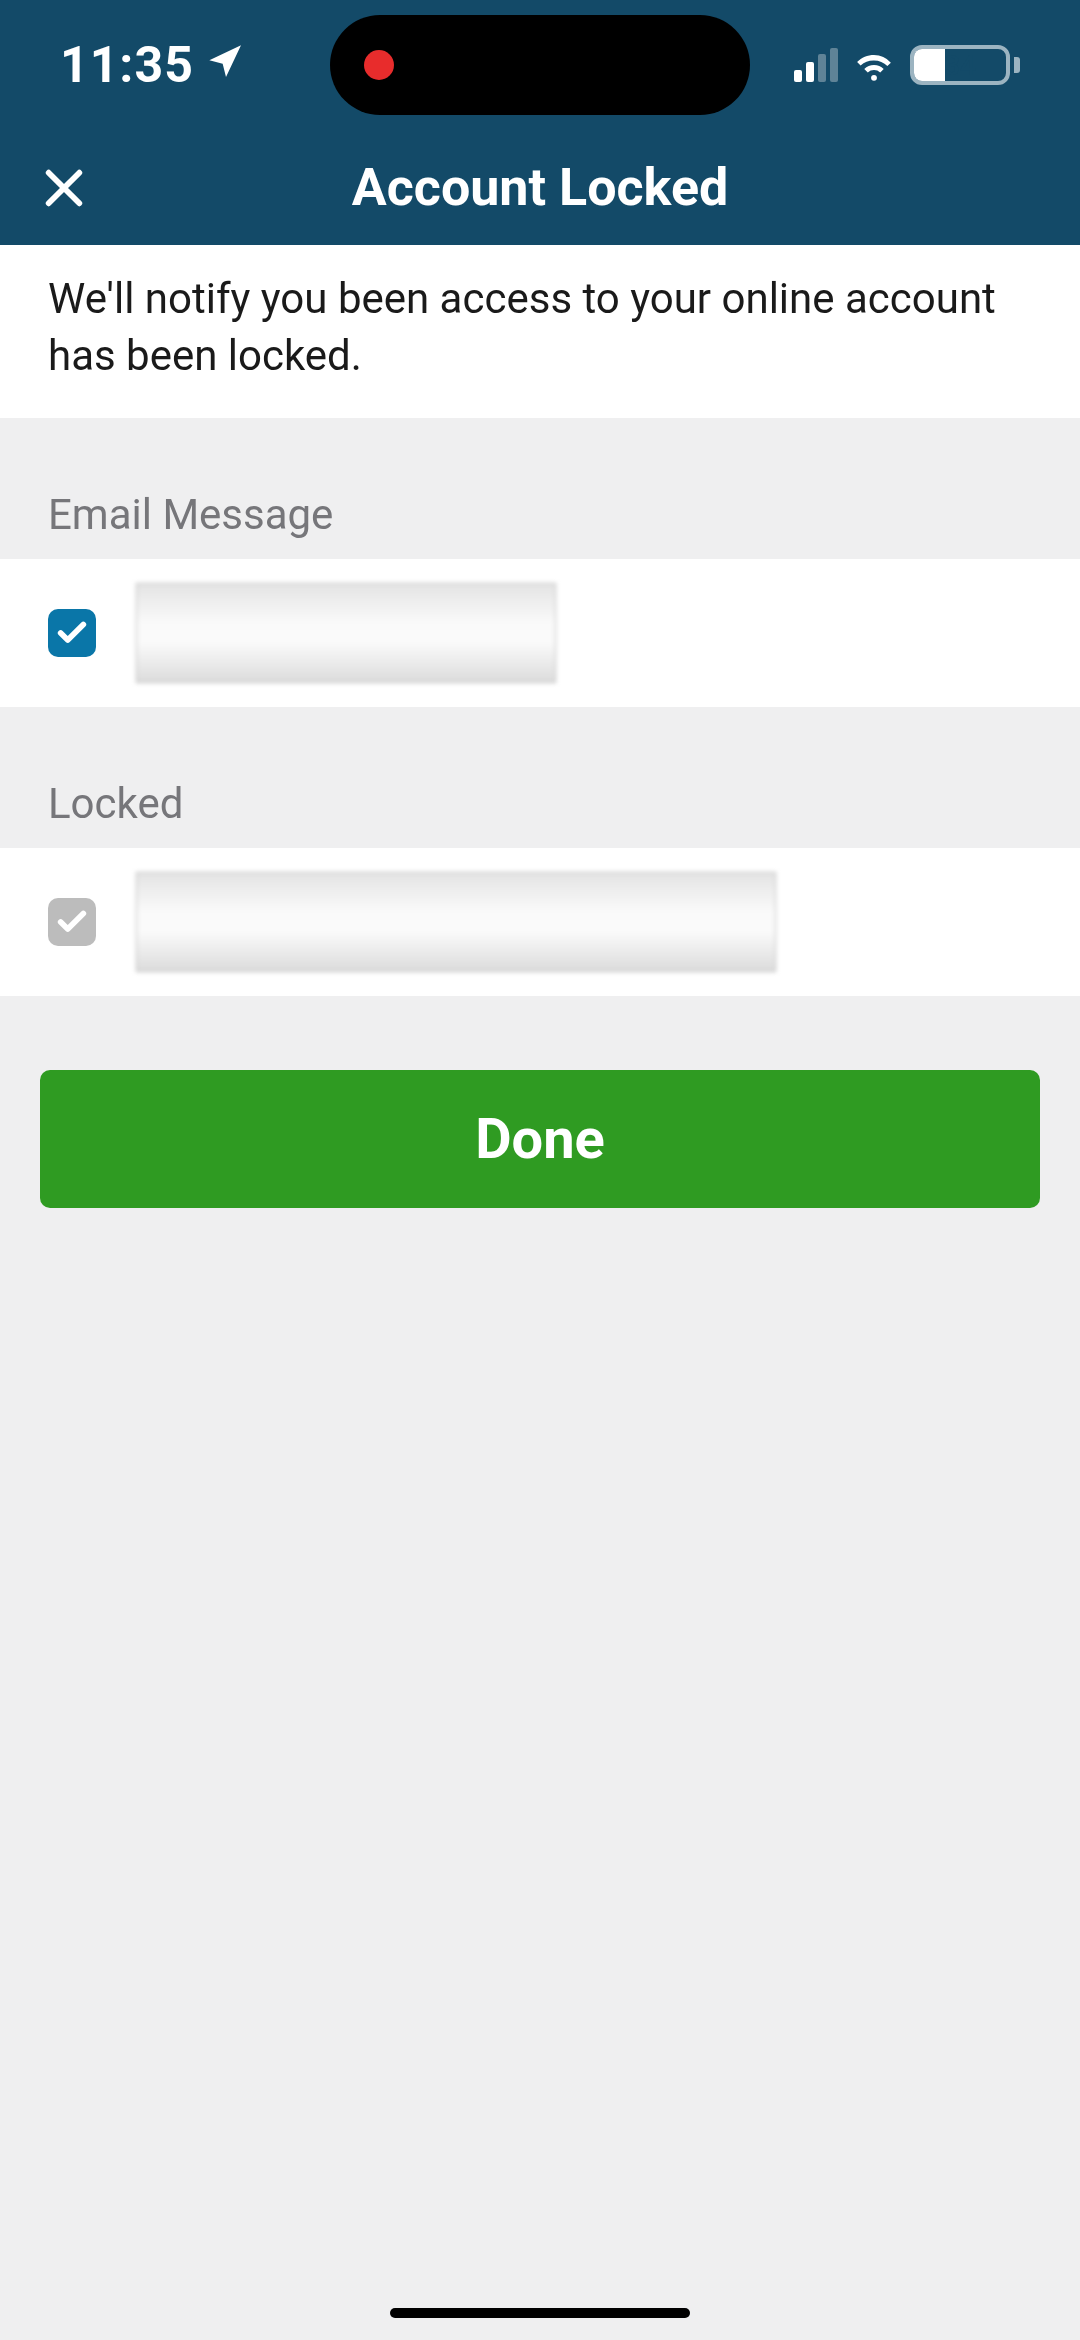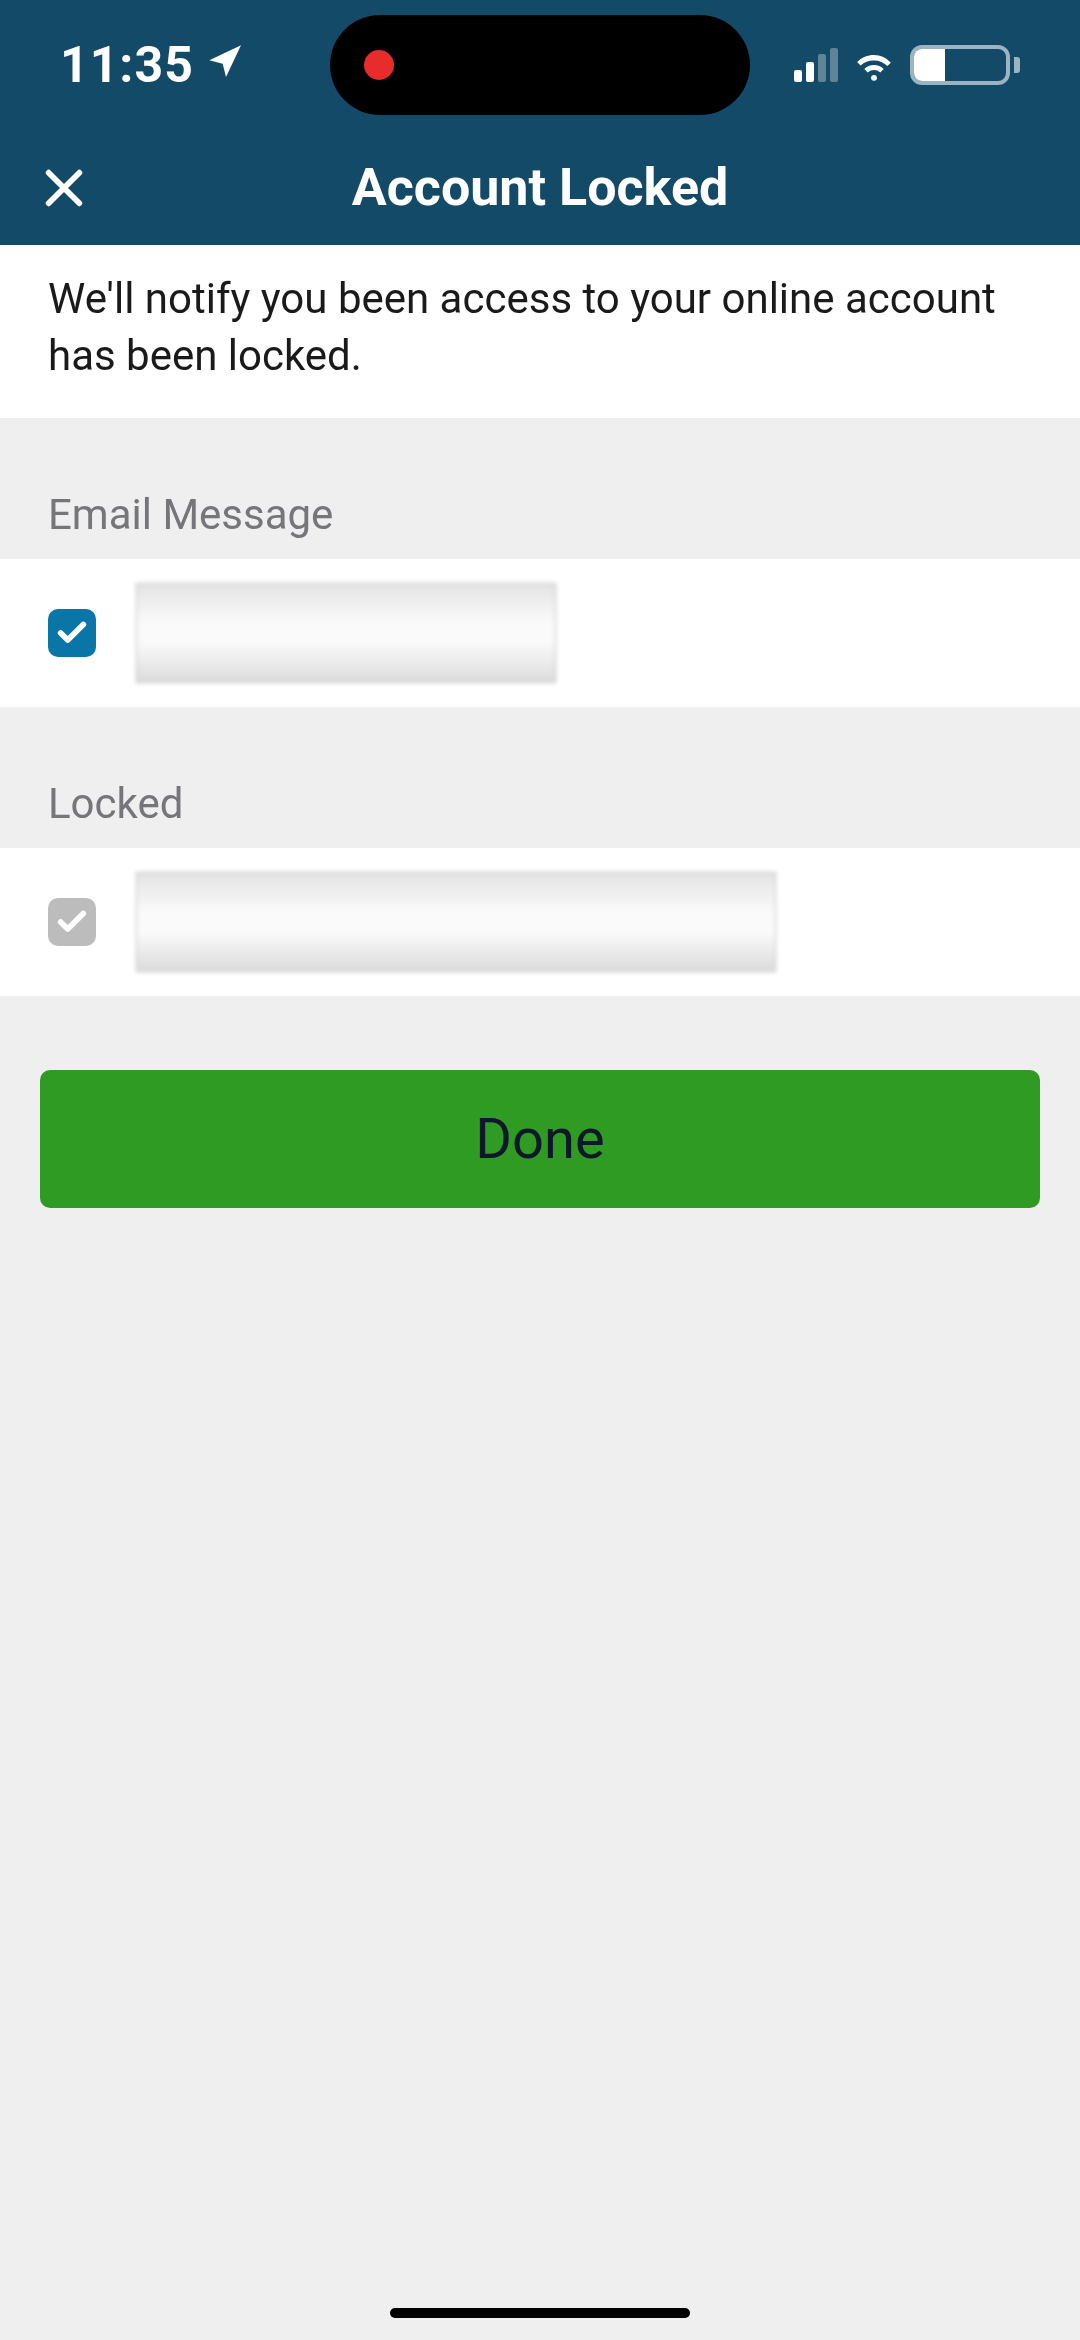--- a/index.html
+++ b/index.html
@@ -138,23 +138,23 @@
     border:1px solid #b9b9b9;
     background: linear-gradient(#e4e4e4,#fafafa 40%,#fafafa 60%,#dcdcdc);
     filter: blur(2px);
   }
   .redacted.w1{width:420px;}
   .redacted.w2{width:640px;}
 
   .done-btn {
     margin: 74px 40px 0 40px;
     background:#2f9b22;
-    color:#0f172a;
+    color:#ffffff;
     font-size:56px;
-    font-weight:400;
+    font-weight:700;
     text-align:center;
     padding:36px 0;
     border-radius:10px;
   }
 
   .home-indicator{
     position:absolute;
     bottom:22px;left:50%;transform:translateX(-50%);
     width:300px;height:10px;background:#000;border-radius:6px;
   }

